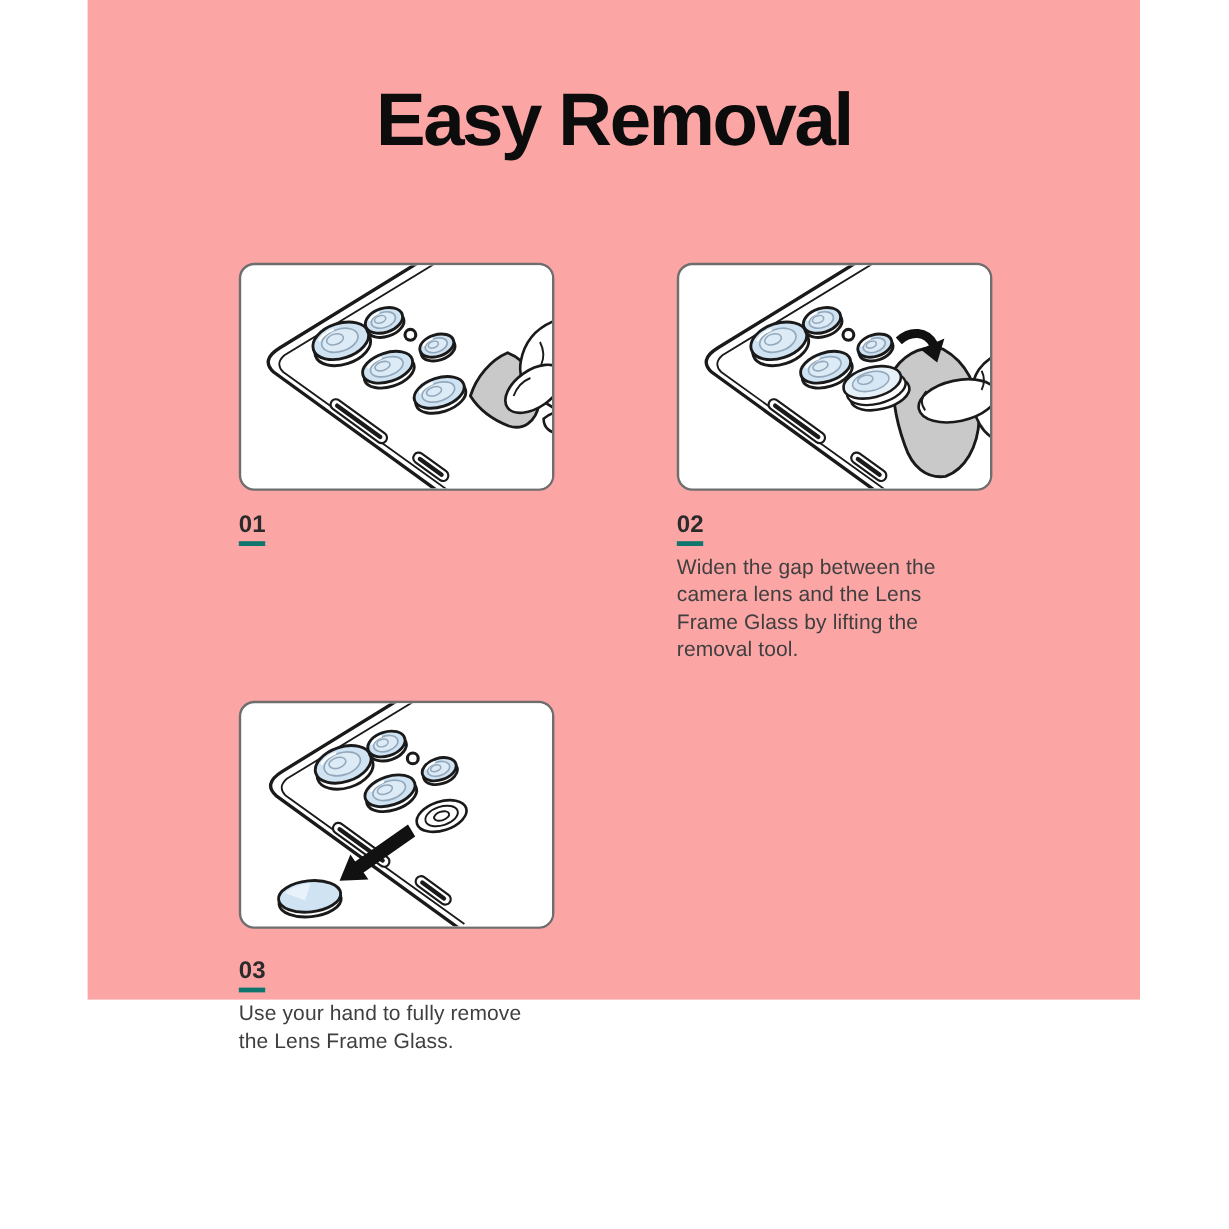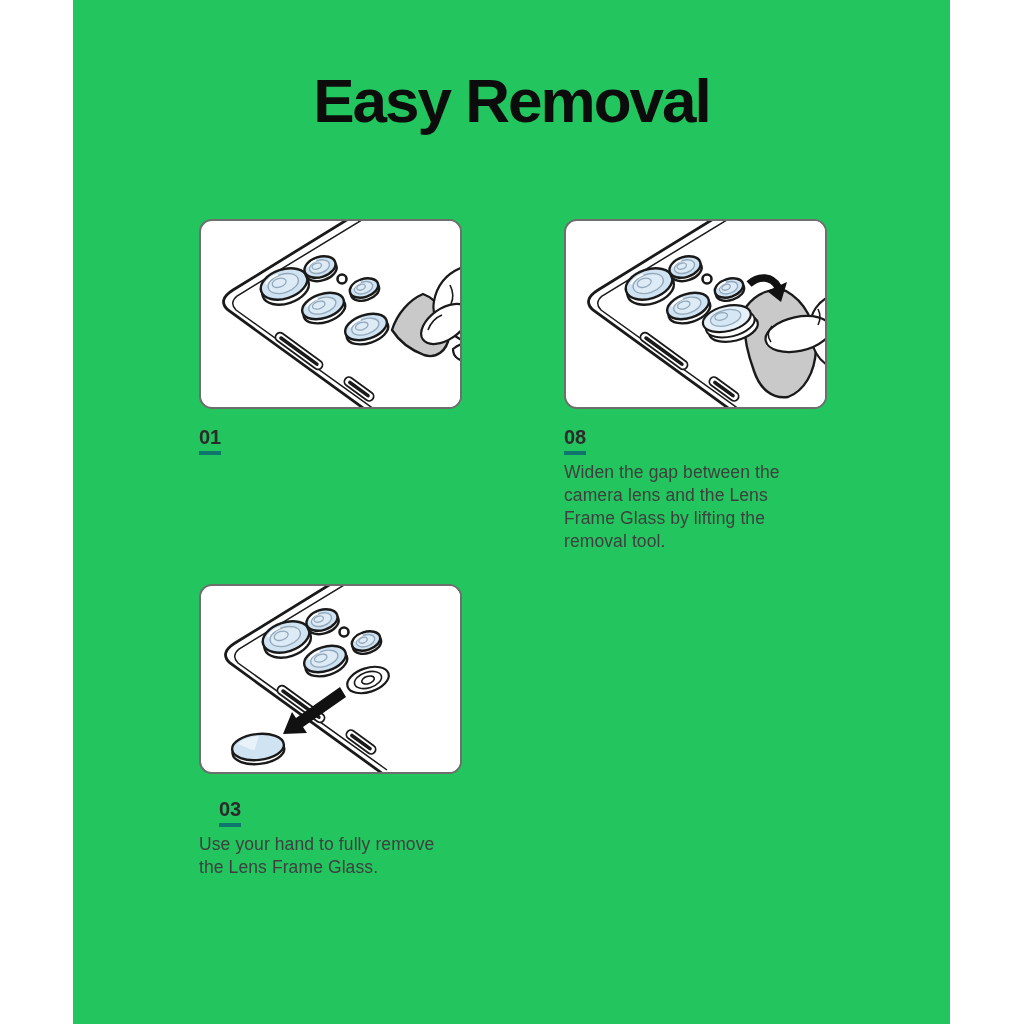--- a/index.html
+++ b/index.html
@@ -1,38 +1,38 @@
 <!DOCTYPE html>
 <html><head>
 <meta charset="utf-8">
 <style>
   * { margin:0; padding:0; box-sizing:border-box; }
   html,body { width:1024px; height:1024px; background:#ffffff; font-family:"Liberation Sans", sans-serif; }
   .page { position:relative; width:1024px; height:1024px; background:#ffffff; overflow:hidden; }
-  .canvas { position:absolute; left:73px; top:0; width:877px; height:1024px; background:#22c55e; }
+  .canvas { position:absolute; left:73px; top:0; width:877px; height:833px; background:#fca5a5; }
   .title {
     position:absolute; top:70px; left:0; width:100%;
     text-align:center; font-size:62px; font-weight:bold; letter-spacing:-2px;
     color:#0c0c0c; line-height:1;
   }
   .panel {
     position:absolute; width:263px; height:190px; background:#ffffff;
     border:2px solid #6e6e6e; border-radius:13px; overflow:hidden;
   }
   .panel svg { display:block; width:259px; height:186px; }
   #panel1 { left:126px; top:219px; }
   #panel2 { left:491px; top:219px; }
   #panel3 { left:126px; top:584px; }
   .step-num {
     position:absolute; font-size:20px; font-weight:bold; color:#2b2b2b;
     line-height:1; padding-bottom:4px; border-bottom:4px solid #0f766e;
   }
   #num1 { left:126px; top:427px; }
   #num2 { left:491px; top:427px; }
-  #num3 { left:126px; top:799px;margin-left:20px; }
+  #num3 { left:126px; top:799px; }
   .step-text {
     position:absolute; font-size:17.5px; color:#3f3f3f; line-height:23px;
     white-space:pre-line; letter-spacing:0.1px;
   }
   #text1 { left:126px; top:461px; }
   #text2 { left:491px; top:461px; }
   #text3 { left:126px; top:833px; }
 </style>
 </head>
 <body>
@@ -131,21 +131,21 @@
         <g transform="translate(57,161) rotate(-6)">
           <ellipse cx="0" cy="4" rx="26" ry="13" fill="#ffffff" stroke="#1a1a1a" stroke-width="2.4"></ellipse>
           <ellipse cx="0" cy="0" rx="26" ry="13" fill="#cfe3f3" stroke="#1a1a1a" stroke-width="2.4"></ellipse>
           <path d="M -20,-5 A 24,11 0 0 1 2,-11 L -4,3 Z" fill="#e8f2fa"></path>
         </g>
       </svg>
     </div>
 
     <div class="step-num" id="num1">01</div>
 
-    <div class="step-num" id="num2">08</div>
+    <div class="step-num" id="num2">02</div>
     <p class="step-text" id="text2">Widen the gap between the
 camera lens and the Lens
 Frame Glass by lifting the
 removal tool.</p>
 
     <div class="step-num" id="num3">03</div>
     <p class="step-text" id="text3">Use your hand to fully remove
 the Lens Frame Glass.</p>
 
   </div>

